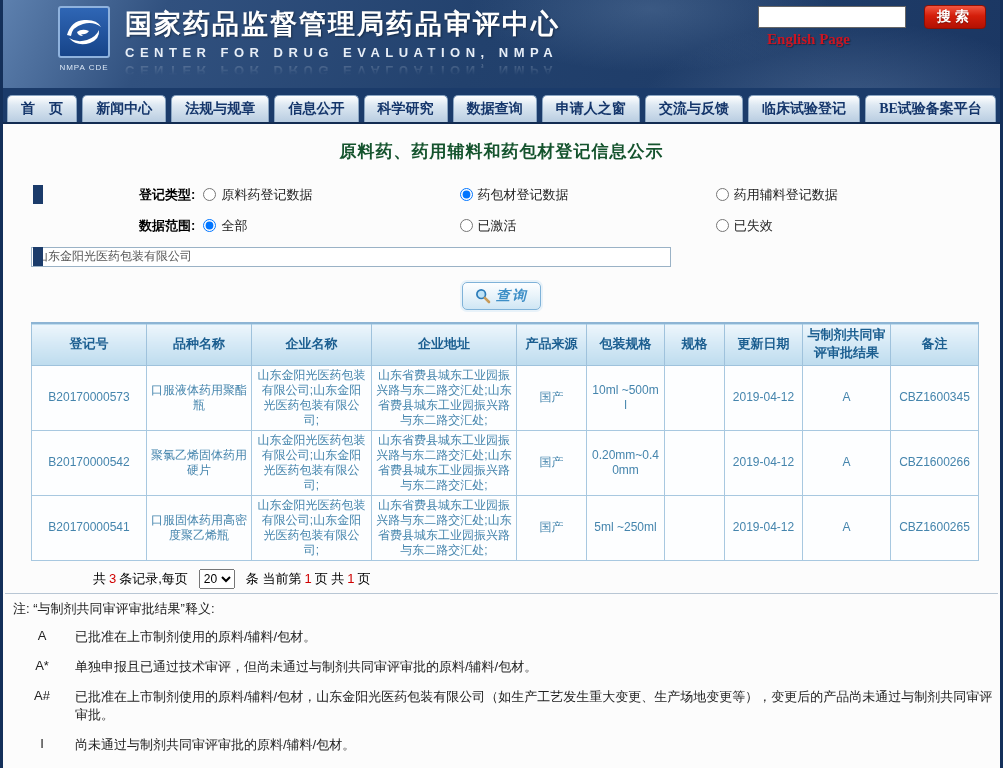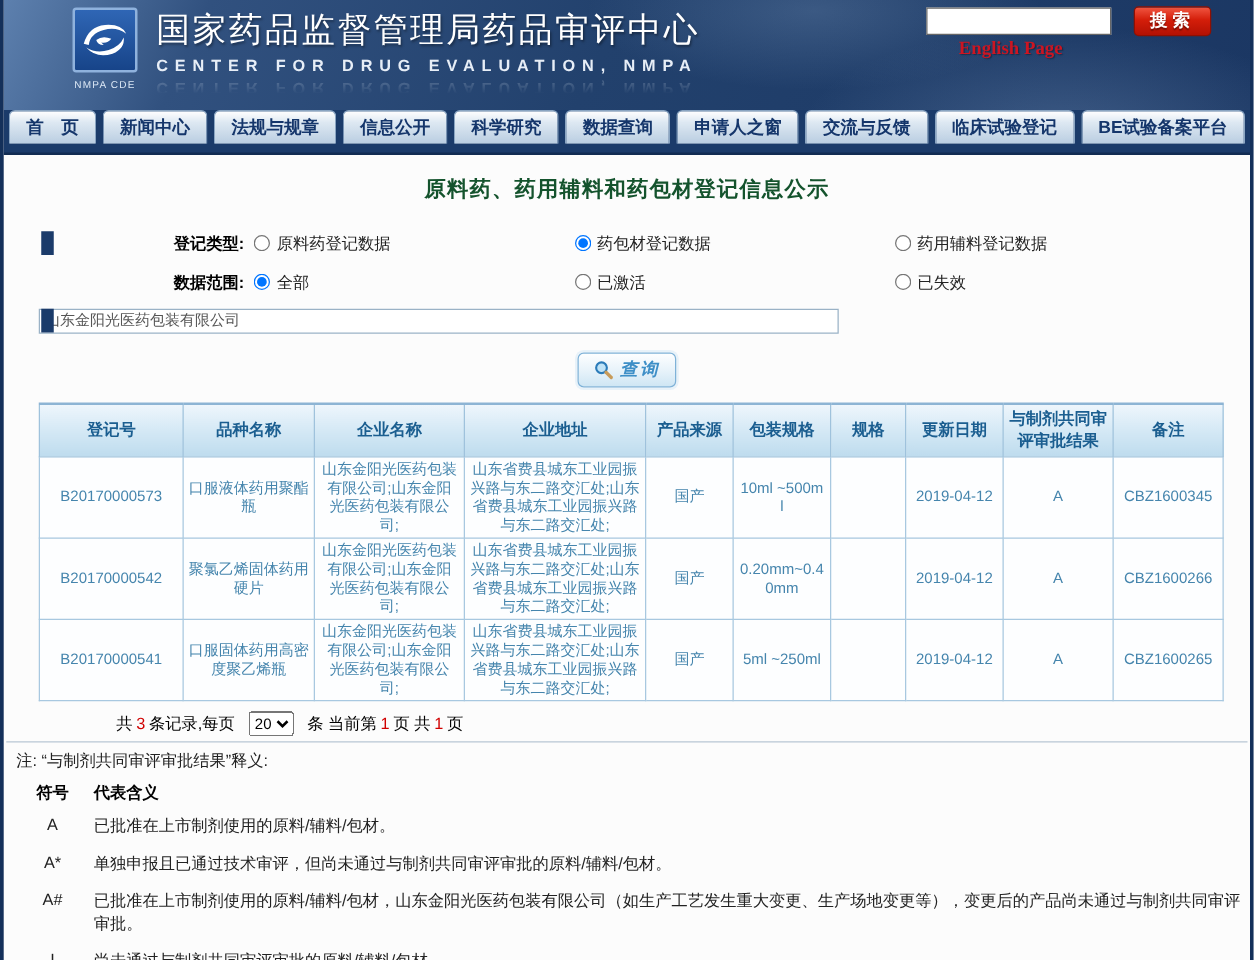--- a/index.html
+++ b/index.html
@@ -13,36 +13,36 @@
       radial-gradient(ellipse 300px 120px at 85% 120%, rgba(120,150,190,.35), transparent 70%),
       radial-gradient(ellipse 260px 90px at 65% 10%, rgba(140,170,205,.25), transparent 70%),
       linear-gradient(115deg,#5d80ae 0%, #31517f 16%, #22416d 48%, #1b3763 100%);
   }
   .logo-box { position:absolute; left:55px; top:6px; width:52px; height:52px;
     background:linear-gradient(180deg,#2f66b5,#174489); border:2px solid #8fb2dd; border-radius:3px;
     display:flex; align-items:center; justify-content:center; }
   .logo-sub { position:absolute; left:48px; top:63px; width:66px; text-align:center;
     color:#dce8f6; font-size:8px; letter-spacing:1px; }
   .title-wrap { position:absolute; left:122px; top:6px; }
-  .title-cn { color:#ffffff; font-size:27px; font-weight:normal; letter-spacing:2px; text-shadow:1px 1px 2px rgba(0,0,0,.4); }
+  .title-cn { color:#ffffff; font-size:27px; font-weight:bold; letter-spacing:2px; text-shadow:1px 1px 2px rgba(0,0,0,.4); }
   .title-en { color:#e7eef7; font-size:13px; font-weight:bold; letter-spacing:5.5px; margin-top:3px; }
   .title-reflect { transform:scaleY(-1); opacity:.28; margin-top:1px;
     -webkit-mask-image:linear-gradient(to top,rgba(0,0,0,.9),transparent 80%);
             mask-image:linear-gradient(to top,rgba(0,0,0,.9),transparent 80%); }
-  .search-area { position:absolute; right:31px; top:5px; }
+  .search-area { position:absolute; right:14px; top:5px; }
   .search-input { width:148px; height:22px; border:1px solid #666; background:#fff; font-size:12px; padding:0 4px; vertical-align:middle; }
   .search-btn { width:62px; height:24px; margin-left:14px; vertical-align:middle; cursor:pointer;
     background:linear-gradient(180deg,#f05540 0%, #d41e0a 45%, #b31103 100%);
     border:1px solid #8e1003; border-radius:4px; color:#fff; font-size:14px; font-weight:bold; letter-spacing:4px; text-shadow:0 1px 1px rgba(0,0,0,.4); }
   .english-link { position:absolute; right:150px; top:31px; color:#cc1522; font-size:15px; font-weight:bold;
     font-family:"Liberation Serif","DejaVu Serif",serif; text-decoration:none; text-shadow:1px 1px 1px rgba(0,0,0,.35); }
 
   
   .nav { height:36px; flex:0 0 36px; background:#1b3b6a; border-bottom:2px solid #122c52;
-    display:flex; align-items:flex-start; padding:0 4px; gap:5px; }
+    display:flex; align-items:flex-end; padding:0 4px; gap:5px;font-family:Liberation Serif, serif; }
   .nav-tab { flex:1 1 auto; height:27px; display:flex; align-items:center; justify-content:center;
     background:linear-gradient(180deg,#ffffff 0%,#dde8f2 35%,#b9cde1 100%);
     border:1px solid #8aa5c2; border-bottom:none; border-radius:5px 5px 0 0;
     color:#15366b; font-size:14px; font-weight:bold; cursor:pointer; white-space:nowrap; padding:0 6px; }
 
   
   .content { flex:1 1 auto; background:#fcfcfc; position:relative; }
   .page-title { text-align:center; font-size:17px; font-weight:bold; color:#14532d; padding:16px 0 12px; letter-spacing:1px; }
 
   .form-area { position:relative; margin:4px 28px 0; }
@@ -246,24 +246,20 @@
       </select>
       <span>条 当前第</span>
       <span class="red">1</span>
       <span>页 共</span>
       <span class="red">1</span>
       <span>页</span>
     </div>
 
     <div class="notes">
       <div class="notes-title">注: “与制剂共同审评审批结果”释义:</div>
-      <div class="notes-head">
-        <span class="sym-col">符号</span>
-        <span>代表含义</span>
-      </div>
       <div class="note-row">
         <span class="note-sym">A</span>
         <span class="note-meaning">已批准在上市制剂使用的原料/辅料/包材。</span>
       </div>
       <div class="note-row">
         <span class="note-sym">A*</span>
         <span class="note-meaning">单独申报且已通过技术审评，但尚未通过与制剂共同审评审批的原料/辅料/包材。</span>
       </div>
       <div class="note-row">
         <span class="note-sym">A#</span>

